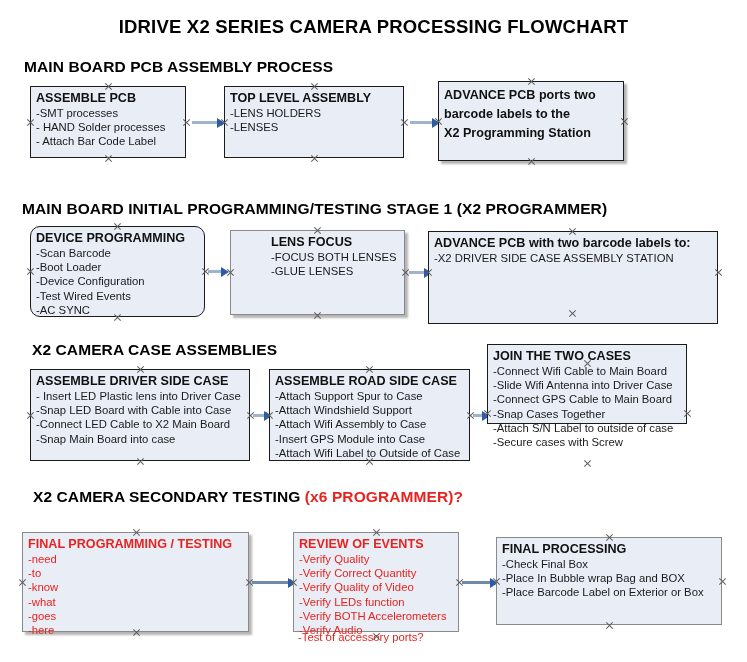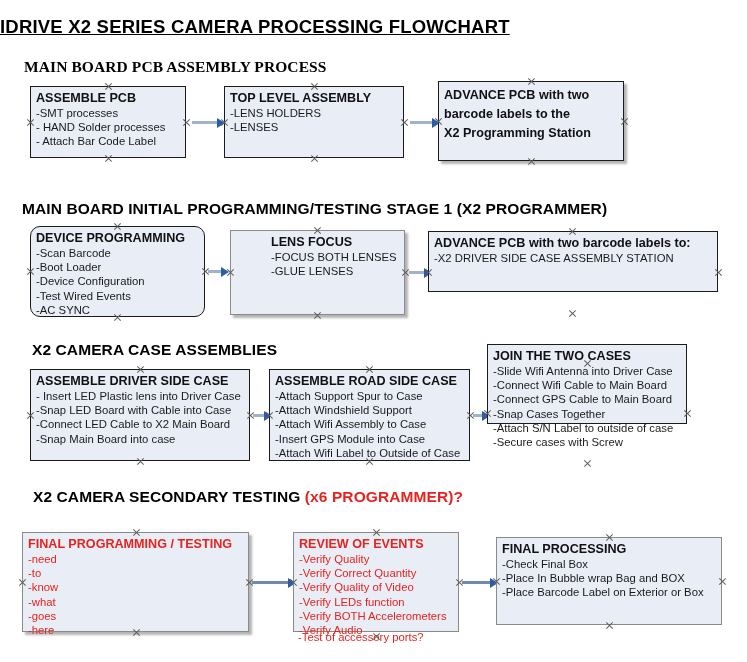--- a/index.html
+++ b/index.html
@@ -15,26 +15,26 @@
     width: 747px;
     height: 662px;
     background: #ffffff;
   }
 
   
   .doc-title {
     position: absolute;
     left: 0; top: 16px;
     width: 747px;
+    text-align: center;
     font-size: 18.5px;
     font-weight: bold;
     letter-spacing: 0.2px;
     color: #000000;
     white-space: nowrap;
-    text-decoration: underline;
   }
   .section-title {
     position: absolute;
     font-size: 15.5px;
     font-weight: bold;
     color: #000000;
     white-space: nowrap;
     letter-spacing: 0.1px;
   }
   .section-title .red-note {
@@ -117,21 +117,21 @@
     white-space: nowrap;
   }
 </style>
 </head>
 <body>
 
 <div id="canvas">
 
   <div class="doc-title">IDRIVE X2  SERIES CAMERA PROCESSING FLOWCHART</div>
 
-  <div class="section-title" style="left:24px; top:58px;font-family:Liberation Serif, serif;">MAIN BOARD PCB ASSEMBLY PROCESS</div>
+  <div class="section-title" style="left:24px; top:58px;">MAIN BOARD PCB ASSEMBLY PROCESS</div>
 
   <div class="node" style="left:30px; top:86px; width:156px; height:72px;">
     <div class="node-title">ASSEMBLE PCB</div>
     <div class="node-body">
       <div class="node-line">-SMT processes</div>
       <div class="node-line">- HAND Solder processes</div>
       <div class="node-line">- Attach Bar Code Label</div>
     </div>
   </div>
   <div class="handle" style="left:104px; top:82px;"></div>
@@ -152,21 +152,21 @@
   <div class="handle" style="left:310px; top:82px;"></div>
   <div class="handle" style="left:310px; top:154px;"></div>
   <div class="handle" style="left:220px; top:118px;"></div>
   <div class="handle" style="left:400px; top:118px;"></div>
 
   <div class="conn" style="left:410px; top:121px; width:25px;"></div>
   <div class="arrowhead" style="left:432px; top:118px;"></div>
 
   <div class="node shadow" style="left:438px; top:81px; width:186px; height:80px;">
     <div class="node-body multiline">
-      <div class="para-bold">ADVANCE PCB with two</div>
+      <div class="para-bold">ADVANCE PCB ports two</div>
       <div class="para-bold">barcode labels to the</div>
       <div class="para-bold"> X2 Programming Station</div>
     </div>
   </div>
   <div class="handle" style="left:527px; top:77px;"></div>
   <div class="handle" style="left:527px; top:157px;"></div>
   <div class="handle" style="left:434px; top:117px;"></div>
   <div class="handle" style="left:620px; top:117px;"></div>
 
   <div class="section-title" style="left:22px; top:200px;">MAIN BOARD INITIAL PROGRAMMING/TESTING STAGE 1 (X2 PROGRAMMER)</div>
@@ -197,21 +197,21 @@
     </div>
   </div>
   <div class="handle" style="left:313px; top:226px;"></div>
   <div class="handle" style="left:313px; top:311px;"></div>
   <div class="handle" style="left:226px; top:268px;"></div>
   <div class="handle" style="left:401px; top:268px;"></div>
 
   <div class="conn" style="left:409px; top:271px; width:17px;"></div>
   <div class="arrowhead" style="left:424px; top:268px;"></div>
 
-  <div class="node" style="left:428px; top:231px; width:290px; height:61px;">
+  <div class="node" style="left:428px; top:231px; width:290px; height:93px;">
     <div class="node-title">ADVANCE PCB with two barcode labels to:</div>
     <div class="node-body">
       <div class="node-line">-X2 DRIVER  SIDE  CASE  ASSEMBLY STATION</div>
     </div>
   </div>
   <div class="handle" style="left:568px; top:227px;"></div>
   <div class="handle" style="left:568px; top:309px;"></div>
   <div class="handle" style="left:424px; top:268px;"></div>
   <div class="handle" style="left:714px; top:268px;"></div>
 
@@ -248,22 +248,22 @@
   <div class="handle" style="left:365px; top:457px;"></div>
   <div class="handle" style="left:265px; top:411px;"></div>
   <div class="handle" style="left:466px; top:411px;"></div>
 
   <div class="conn" style="left:473px; top:414px; width:11px;"></div>
   <div class="arrowhead" style="left:482px; top:411px;"></div>
 
   <div class="node" style="left:487px; top:344px; width:200px; height:80px;">
     <div class="node-title">JOIN THE TWO CASES</div>
     <div class="node-body tight">
+      <div class="node-line">-Connect Wifi Cable to Main Board</div>
       <div class="node-line">-Slide Wifi Antenna into Driver Case</div>
-      <div class="node-line">-Connect Wifi Cable to Main Board</div>
       <div class="node-line">-Connect GPS Cable to Main Board</div>
       <div class="node-line">-Snap Cases Together</div>
       <div class="node-line">-Attach S/N Label to outside of case</div>
       <div class="node-line">-Secure cases with Screw</div>
     </div>
   </div>
   <div class="handle" style="left:583px; top:359px;"></div>
   <div class="handle" style="left:583px; top:459px;"></div>
   <div class="handle" style="left:483px; top:409px;"></div>
   <div class="handle" style="left:683px; top:409px;"></div>

